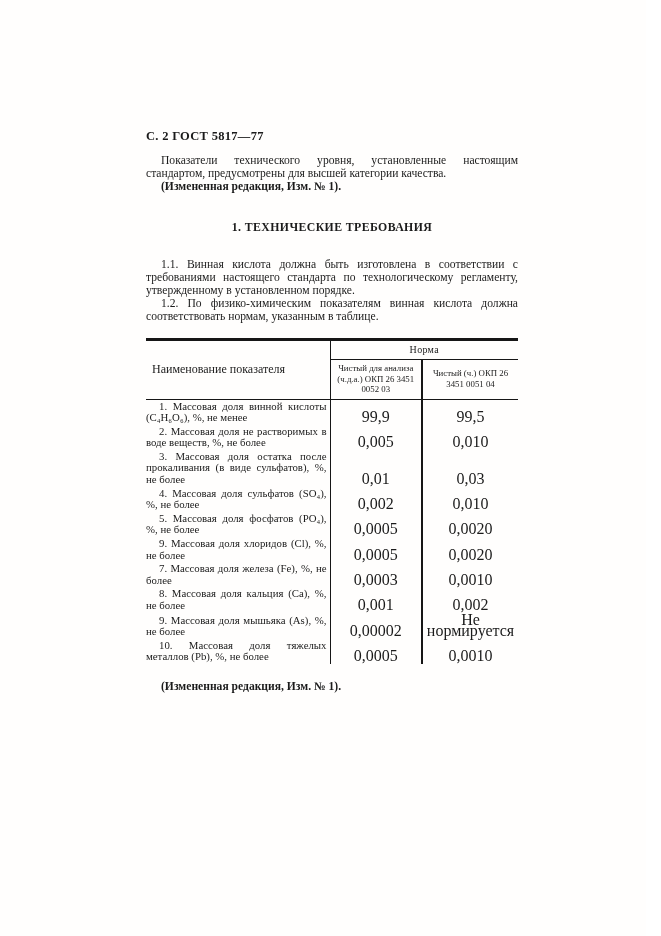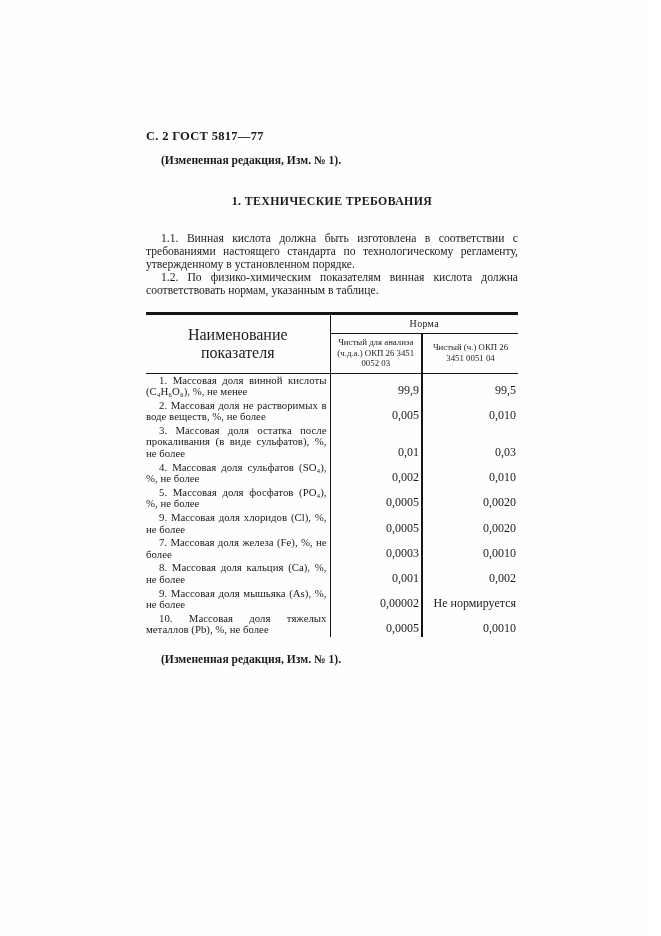--- a/index.html
+++ b/index.html
@@ -50,22 +50,22 @@
     table-layout: fixed;
     border-top: 3px solid #161616;
   }
   .std-table col.c1 { width: 184px; }
   .std-table col.c2 { width: 92px; }
   .std-table col.c3 { width: 96px; }
   .std-table th { font-weight: normal; }
   .th-name {
     border-right: 1px solid #161616;
     border-bottom: 1.5px solid #161616;
-    font-size: 16px;
-    text-align: center;
+    font-size: 12px;
+    text-align: left;
     vertical-align: middle;
     padding: 2px 6px;
   }
   .th-norma {
     border-bottom: 1px solid #161616;
     font-size: 10px;
     text-align: center;
     vertical-align: middle;
     padding: 3px 0 4px 0;
     letter-spacing: 0.3px;
@@ -82,37 +82,38 @@
   .td-name {
     font-size: 10.8px;
     line-height: 11.6px;
     text-align: justify;
     text-indent: 13px;
     vertical-align: bottom;
     border-right: 1px solid #161616;
     padding: 1px 3px 1px 0;
   }
   .td-val {
-    font-size: 12px;
+    font-size: 16px;
     line-height: 11.6px;
-    text-align: right;
+    text-align: center;
     vertical-align: bottom;
     padding: 1px 2px 2px 2px;
   }
   .td-val.chda-b { border-right: 2.5px solid #161616; }
   .footer-note { margin-top: 16px; }
 </style>
 </head>
 <body>
 
 <div class="page">
   <div class="content">
 
     <div class="page-header">С. 2 ГОСТ 5817—77</div>
 
+    <p class="para">Показатели технического уровня, установленные настоящим стандартом, предусмотрены для высшей категории качества.</p>
 
 
     <p class="para bold">(Измененная редакция, Изм. № 1).</p>
 
     <div class="section-heading">1. ТЕХНИЧЕСКИЕ ТРЕБОВАНИЯ</div>
 
     <p class="para">1.1. Винная кислота должна быть изготовлена в соответствии с требованиями настоящего стандарта по технологическому регламенту, утвержденному в установленном порядке.</p>
 
     <p class="para">1.2. По физико-химическим показателям винная кислота должна соответствовать нормам, указанным в таблице.</p>
 

